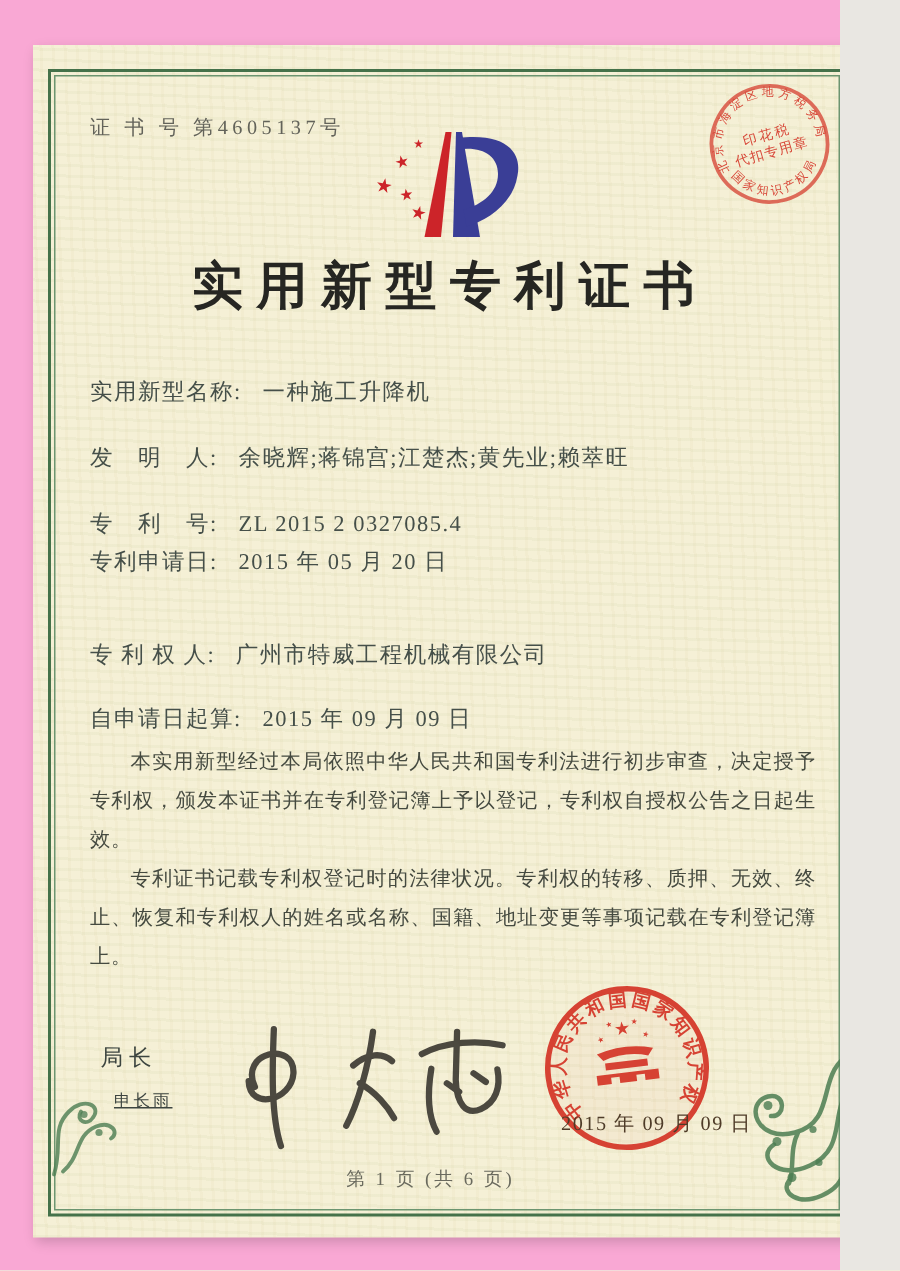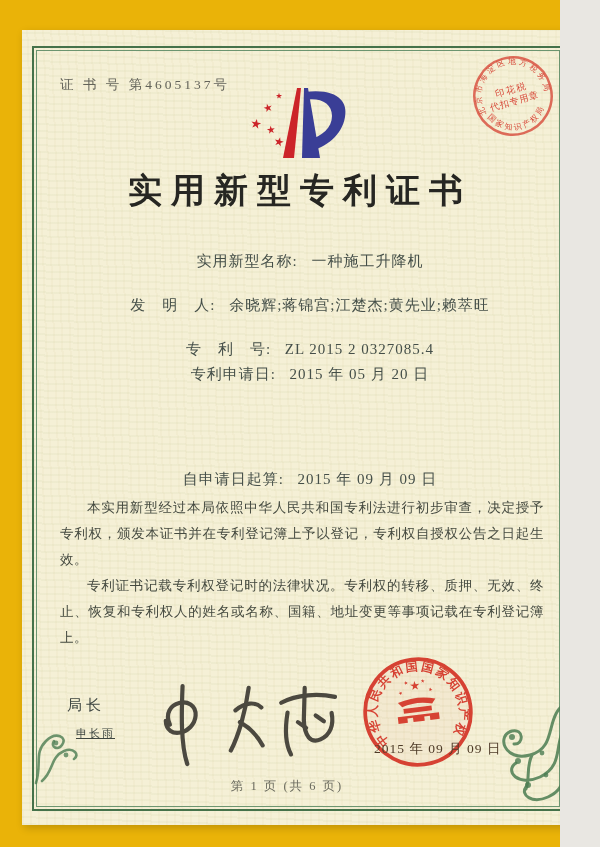--- a/index.html
+++ b/index.html
@@ -1,32 +1,32 @@
 <!DOCTYPE html>
 <html><head>
 <meta charset="utf-8">
 <style>
   html,body{margin:0;padding:0;}
   body{background:#e9e7e2;font-family:"Liberation Serif","DejaVu Serif",serif;}
-  .stage{position:relative;width:560px;height:847px;background:#eab308;overflow:hidden;}
+  .stage{position:relative;width:560px;height:847px;background:#f9a8d4;overflow:hidden;}
   .paper{
     position:absolute;left:22px;top:30px;width:556px;height:795px;
     background-color:#f5f0d6;
     background-image:
       repeating-linear-gradient(2deg, rgba(166,180,120,.08) 0 2px, rgba(0,0,0,0) 2px 7px),
       repeating-linear-gradient(88deg, rgba(205,185,125,.07) 0 2px, rgba(0,0,0,0) 2px 8px);
     box-shadow:2px 3px 8px rgba(0,0,0,.18);
   }
   .frame-outer{position:absolute;left:10px;top:16px;right:14px;bottom:14px;border:2px solid #45724a;}
   .frame-inner{position:absolute;left:2px;top:2px;right:2px;bottom:2px;border:1px solid #6c9570;}
   .cert-no{position:absolute;left:38px;top:46px;font-size:13.5px;letter-spacing:3px;color:#63635a;}
   .logo{position:absolute;left:226px;top:54px;width:104px;height:80px;}
   .title{position:absolute;left:0;top:138px;width:100%;text-align:center;
          font-size:34px;font-weight:bold;letter-spacing:9px;color:#262622;}
-  .field{position:absolute;left:38px;width:500px;font-size:15px;color:#454f49;letter-spacing:1px;white-space:nowrap;text-align:center;}
+  .field{position:absolute;left:38px;width:500px;font-size:15px;color:#454f49;letter-spacing:1px;white-space:nowrap;}
   .field .flabel{margin-right:9px;}
   .paras{position:absolute;left:38px;top:465px;width:484px;font-size:13.5px;line-height:26px;color:#454a40;text-align:justify;}
   .paras p{margin:0;text-indent:2em;letter-spacing:.5px;}
   .sig-title{position:absolute;left:45px;top:666px;font-size:15px;letter-spacing:4px;color:#3d4540;}
   .sig-name{position:absolute;left:54px;top:696px;font-size:11px;letter-spacing:2px;color:#3d4540;text-decoration:underline;}
   .handwriting{position:absolute;left:118px;top:640px;width:210px;height:112px;transform:rotate(-2deg);}
   .tax-seal{position:absolute;left:449px;top:24px;width:84px;height:84px;transform:rotate(-16deg);opacity:.92;}
   .main-seal{position:absolute;left:330px;top:616px;width:132px;height:132px;transform:rotate(-7deg);opacity:.95;}
   .seal-date{position:absolute;left:352px;top:710px;width:180px;font-size:13.5px;letter-spacing:1px;color:#4e3b28;}
   .footer{position:absolute;left:0;top:748px;width:530px;text-align:center;font-size:12.5px;letter-spacing:2px;color:#6a6a5e;}
@@ -89,20 +89,24 @@
       <span class="flabel">发　明　人:</span>
       <span class="fvalue">余晓辉;蒋锦宫;江楚杰;黄先业;赖萃旺</span>
     </div>
     <div class="field" style="top:310px">
       <span class="flabel">专　利　号:</span>
       <span class="fvalue">ZL 2015 2 0327085.4</span>
     </div>
     <div class="field" style="top:335px">
       <span class="flabel">专利申请日:</span>
       <span class="fvalue">2015 年 05 月 20 日</span>
+    </div>
+    <div class="field" style="top:397px">
+      <span class="flabel">专 利 权 人:</span>
+      <span class="fvalue">广州市特威工程机械有限公司</span>
     </div>
     <div class="field" style="top:440px">
       <span class="flabel">自申请日起算:</span>
       <span class="fvalue">2015 年 09 月 09 日</span>
     </div>
 
     <div class="paras">
       <p>本实用新型经过本局依照中华人民共和国专利法进行初步审查，决定授予专利权，颁发本证书并在专利登记簿上予以登记，专利权自授权公告之日起生效。</p>
       <p>专利证书记载专利权登记时的法律状况。专利权的转移、质押、无效、终止、恢复和专利权人的姓名或名称、国籍、地址变更等事项记载在专利登记簿上。</p>
     </div>

